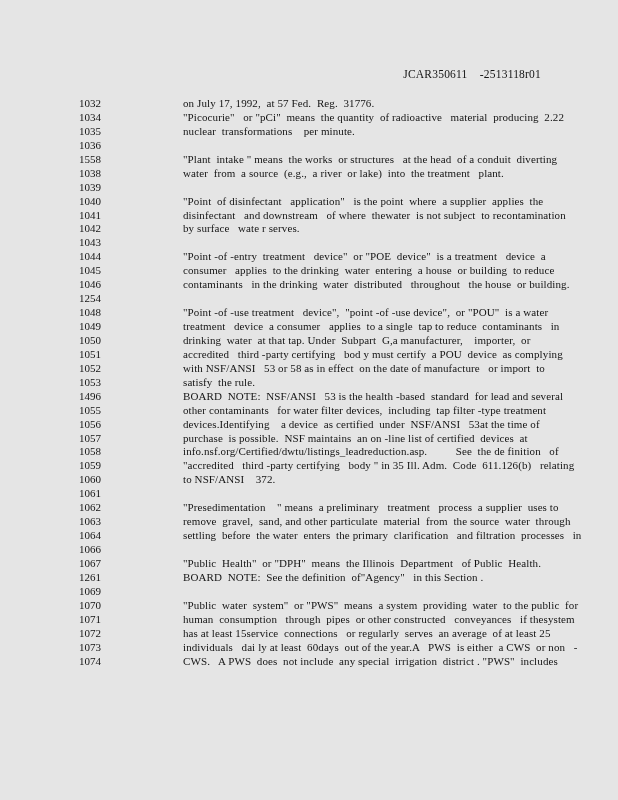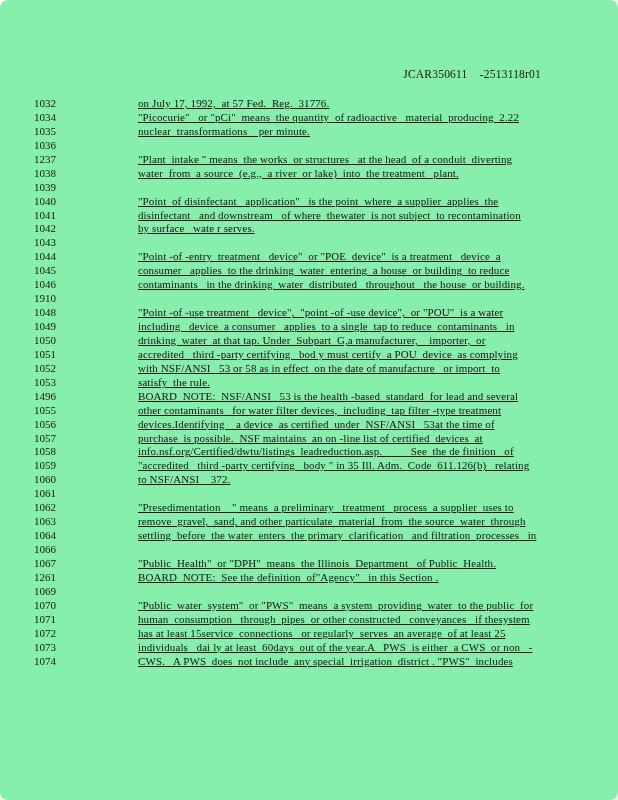--- a/index.html
+++ b/index.html
@@ -4,25 +4,24 @@
 <style>
   html, body {
     margin: 0;
     padding: 0;
     background: #ffffff;
   }
   .page {
     position: relative;
     width: 618px;
     height: 800px;
-    background: #86efac;
+    background: #e5e5e5;
     overflow: hidden;
     font-family: "Liberation Serif", serif;
     color: #141414;
-    border-radius: 8px;
   }
   .doc-code {
     position: absolute;
     top: 68px;
     left: 0;
     width: 541px;
     text-align: right;
     font-size: 11.5px;
     white-space: pre;
     letter-spacing: 0.2px;
@@ -31,31 +30,31 @@
     position: absolute;
     top: 97px;
     left: 0;
     width: 618px;
   }
   .line {
     display: flex;
     height: 13.95px;
     line-height: 13.95px;
     font-size: 11px;
+    margin-left: 45px;
   }
   .num {
     flex: 0 0 104px;
     margin-left: 34px;
     white-space: pre;
   }
   .text {
     flex: 1 1 auto;
     white-space: pre;
     letter-spacing: 0.1px;
-    text-decoration: underline;
   }
 </style>
 </head>
 <body>
 
 <div class="page">
   <div class="doc-code">JCAR350611    -2513118r01</div>
   <div class="lines" id="lines-container">
       <div class="line">
         <span class="num">1032</span>
@@ -67,21 +66,21 @@
       </div>
       <div class="line">
         <span class="num">1035</span>
         <span class="text">nuclear  transformations    per minute.</span>
       </div>
       <div class="line">
         <span class="num">1036</span>
         <span class="text"></span>
       </div>
       <div class="line">
-        <span class="num">1237</span>
+        <span class="num">1558</span>
         <span class="text">"Plant  intake " means  the works  or structures   at the head  of a conduit  diverting</span>
       </div>
       <div class="line">
         <span class="num">1038</span>
         <span class="text">water  from  a source  (e.g.,  a river  or lake)  into  the treatment   plant.</span>
       </div>
       <div class="line">
         <span class="num">1039</span>
         <span class="text"></span>
       </div>
@@ -107,30 +106,30 @@
       </div>
       <div class="line">
         <span class="num">1045</span>
         <span class="text">consumer   applies  to the drinking  water  entering  a house  or building  to reduce</span>
       </div>
       <div class="line">
         <span class="num">1046</span>
         <span class="text">contaminants   in the drinking  water  distributed   throughout   the house  or building.</span>
       </div>
       <div class="line">
-        <span class="num">1910</span>
+        <span class="num">1254</span>
         <span class="text"></span>
       </div>
       <div class="line">
         <span class="num">1048</span>
         <span class="text">"Point -of -use treatment   device",  "point -of -use device",  or "POU"  is a water</span>
       </div>
       <div class="line">
         <span class="num">1049</span>
-        <span class="text">including   device  a consumer   applies  to a single  tap to reduce  contaminants   in</span>
+        <span class="text">treatment   device  a consumer   applies  to a single  tap to reduce  contaminants   in</span>
       </div>
       <div class="line">
         <span class="num">1050</span>
         <span class="text">drinking  water  at that tap. Under  Subpart  G,a manufacturer,    importer,  or</span>
       </div>
       <div class="line">
         <span class="num">1051</span>
         <span class="text">accredited   third -party certifying   bod y must certify  a POU  device  as complying</span>
       </div>
       <div class="line">

